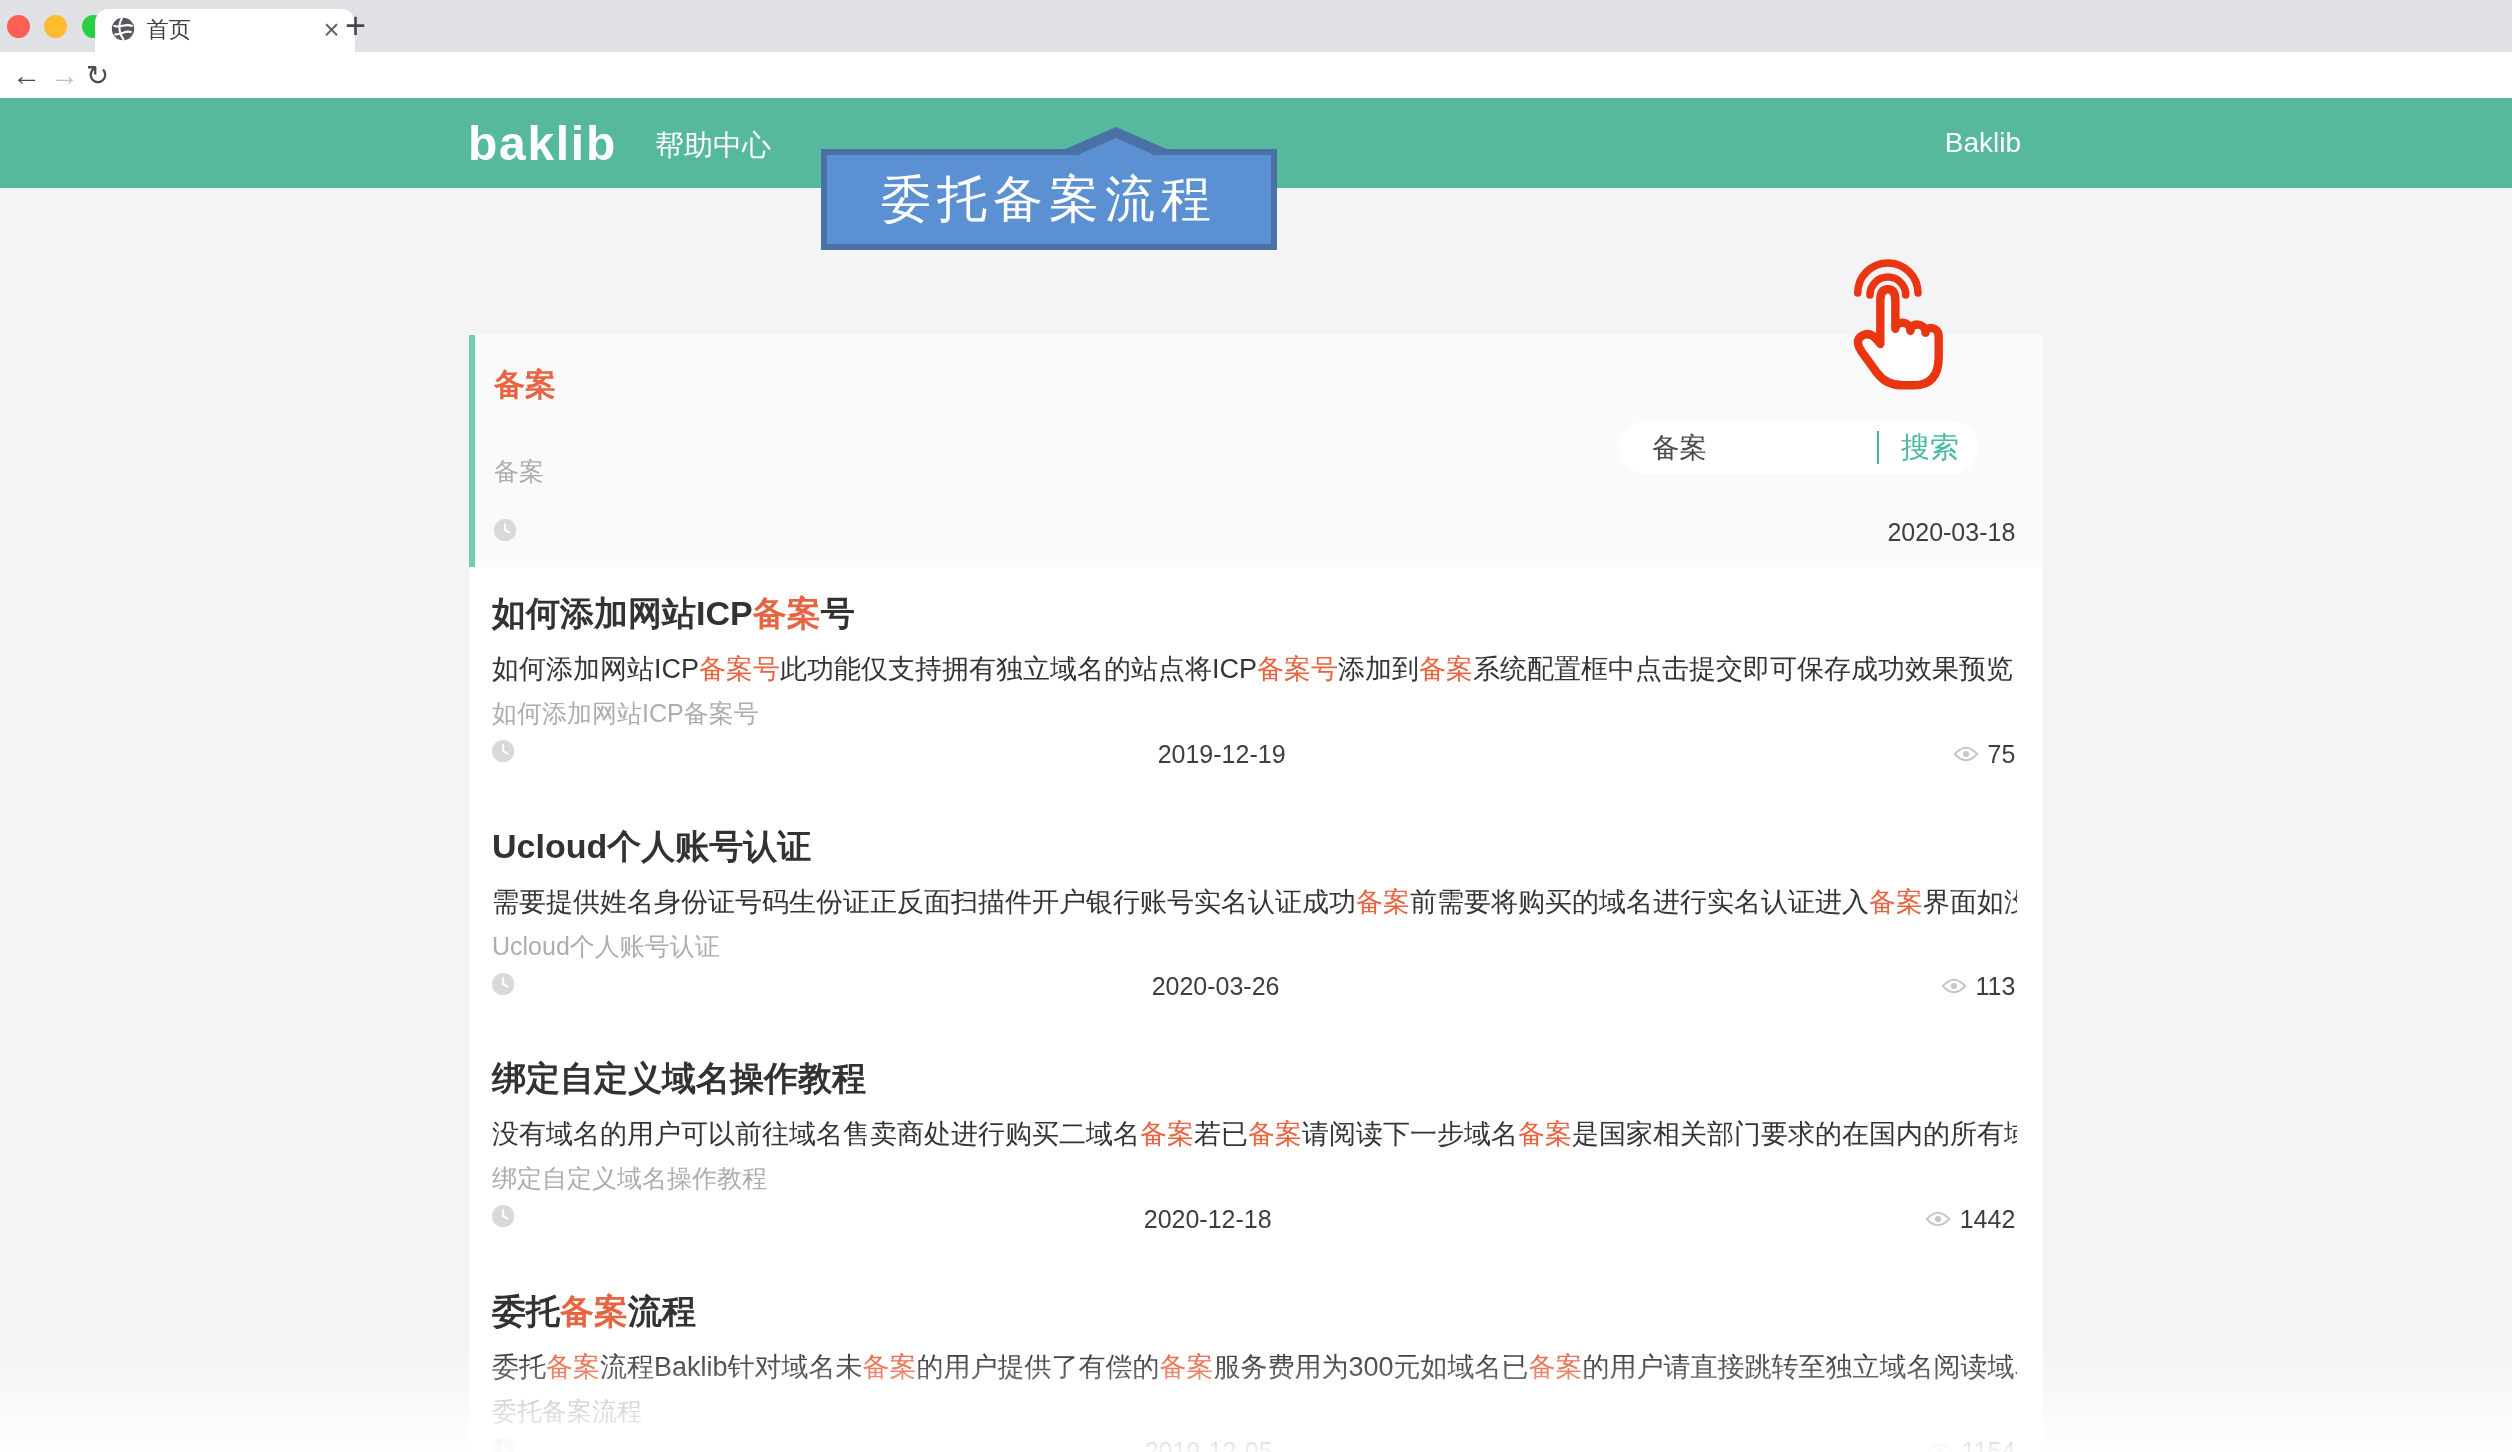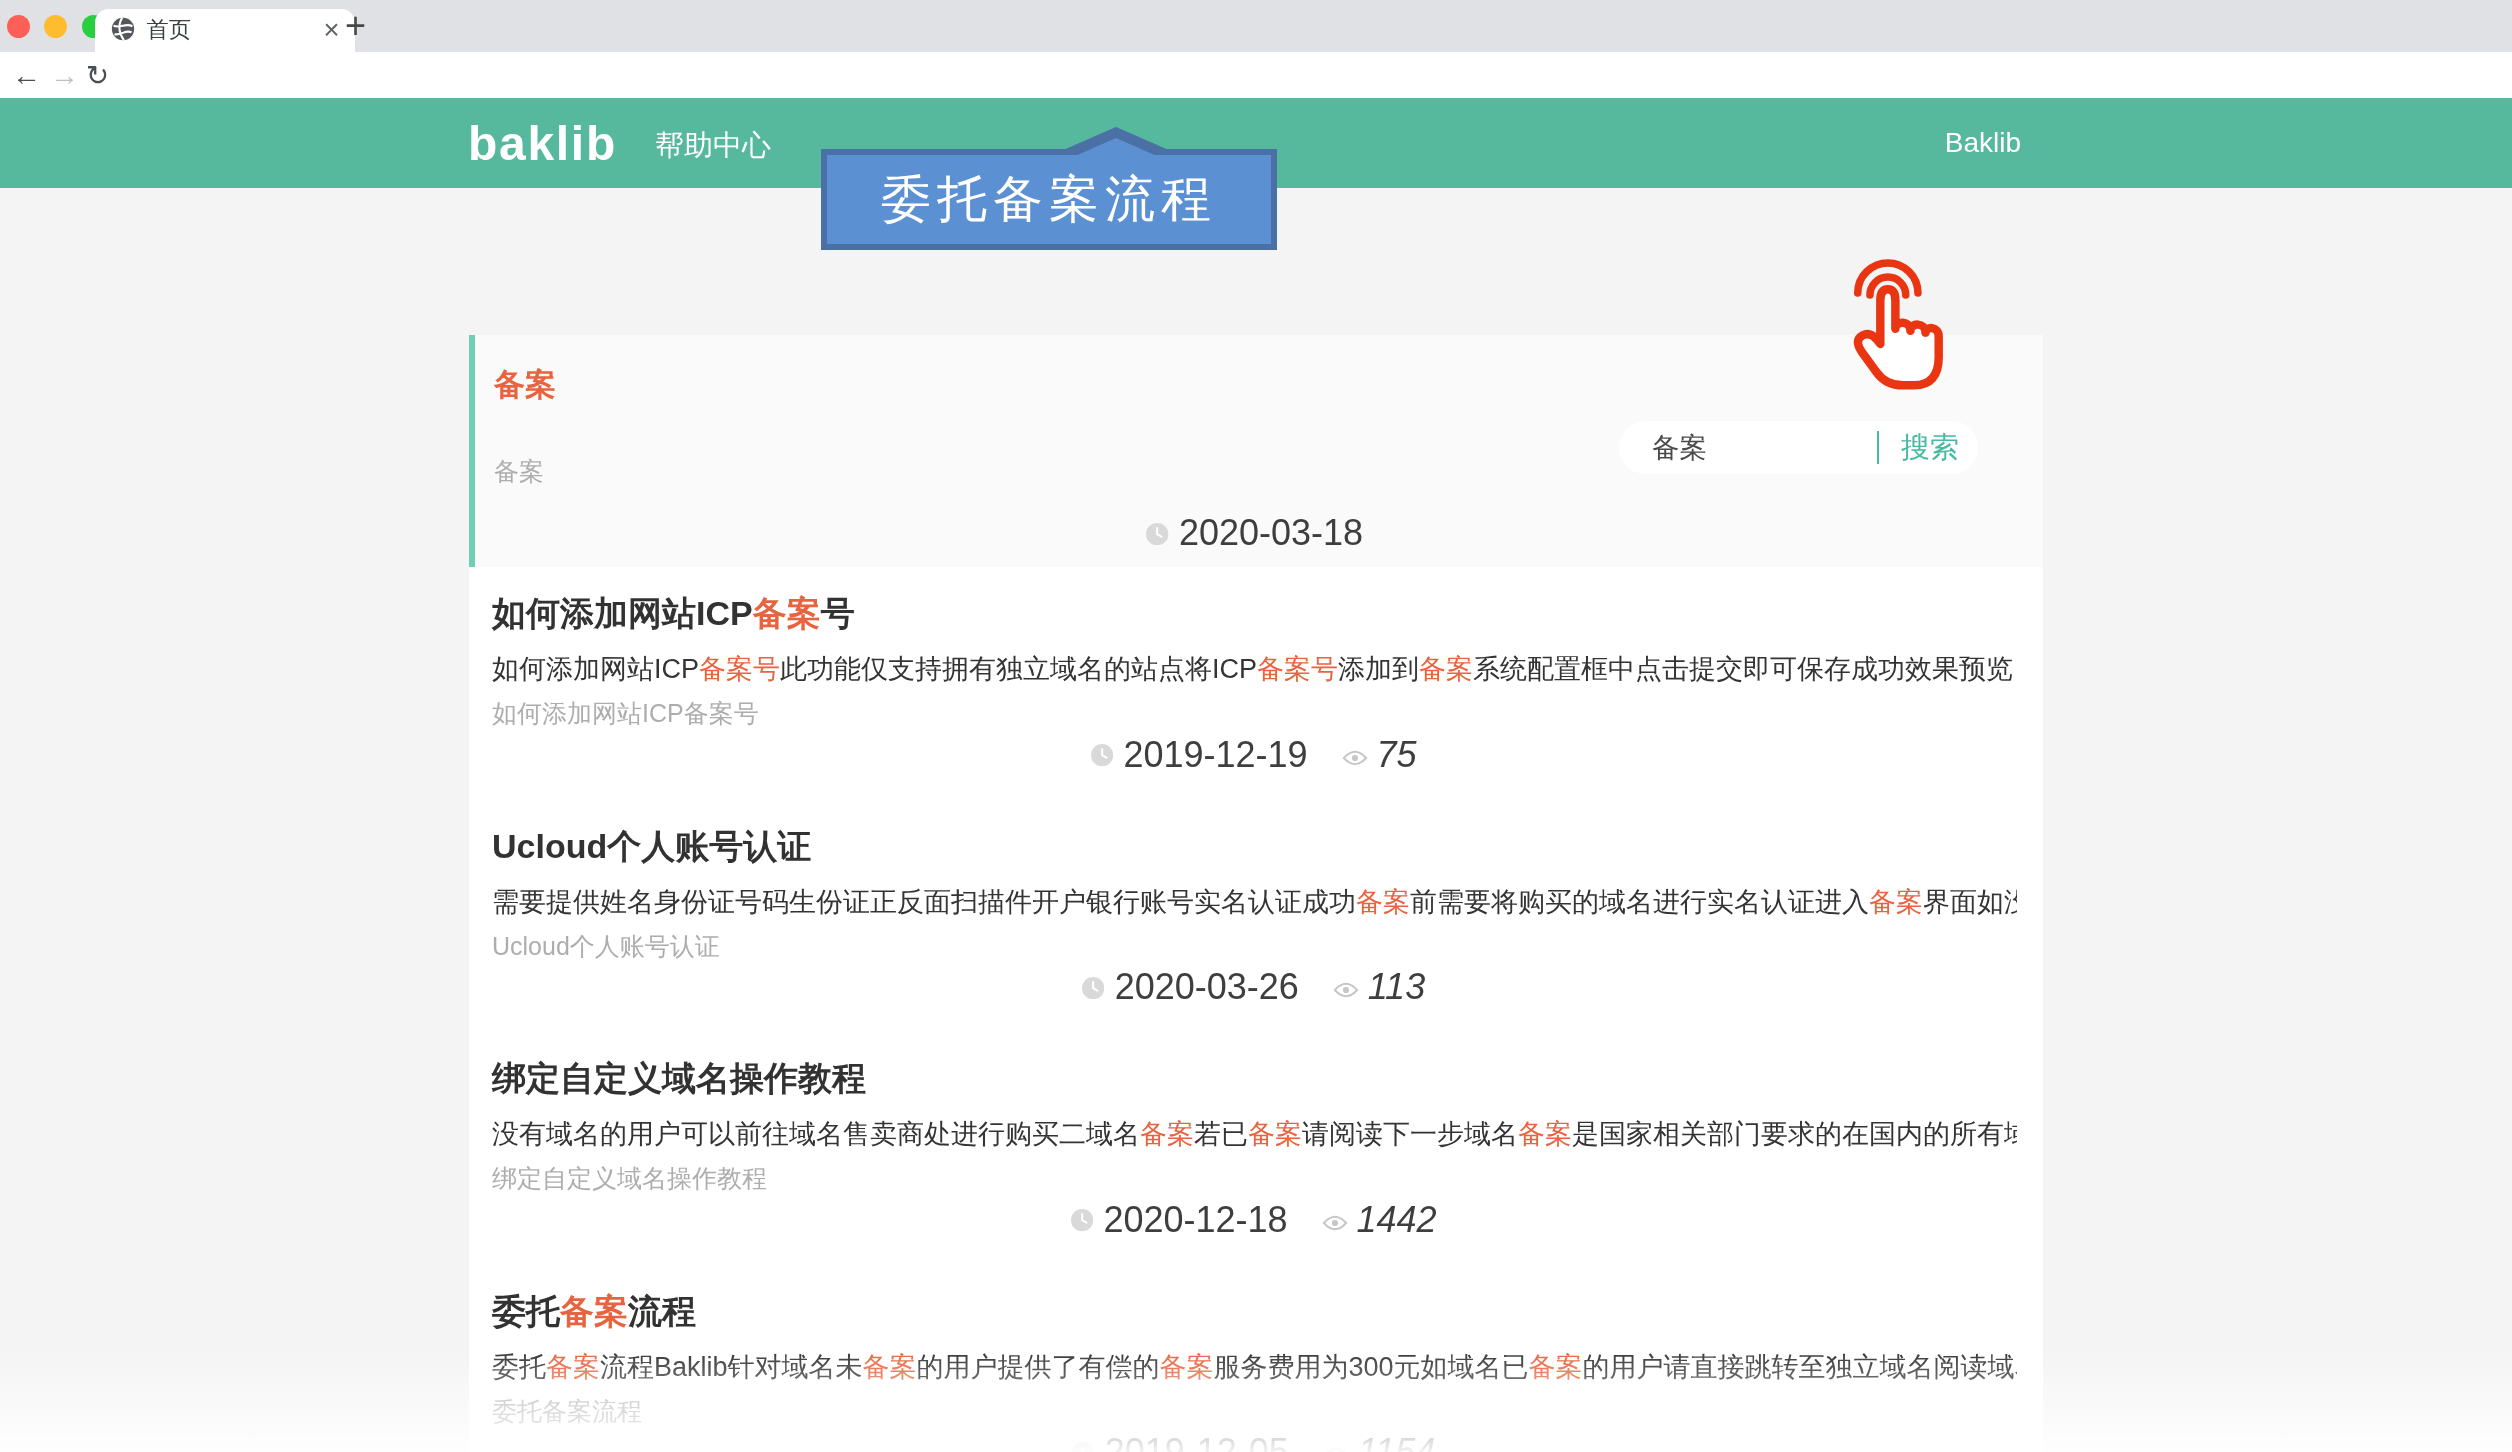--- a/index.html
+++ b/index.html
@@ -74,23 +74,23 @@
                      padding:31px 26px 22.3px 19px; height:232px; }
   .result.featured .r-title { font-size:31px; line-height:38px; }
   .result.featured .r-footer { margin-top:52px; }
   .result.featured .r-meta { margin-top:29px; }
   .white-list { background:#fff; padding-bottom:69px; }
   .white-list .result { padding:26px 26px 29px 23px; }
   .r-title { font-size:34px; line-height:41px; font-weight:700; color:#323232; }
   .r-desc { margin-top:19px; font-size:27px; line-height:33px; color:#343434;
             white-space:nowrap; overflow:hidden; }
   .r-footer { margin-top:12px; font-size:25px; line-height:31px; color:#adadad; }
-  .r-meta { margin-top:8.6px; display:flex; justify-content:center; align-items:center;
-            gap:10.3px; font-size:36px; color:#3e3e3e; padding-right:1.7px; line-height:33px; }
-  .r-views-group { display:flex; align-items:center; gap:8.6px; margin-left:24px;font-style:italic; }
+  .r-meta { margin-top:8.6px; display:flex; justify-content:space-between; align-items:center;
+            gap:10.3px; font-size:25px; color:#3e3e3e; padding-right:1.7px; line-height:33px; }
+  .r-views-group { display:flex; align-items:center; gap:8.6px; margin-left:24px; }
   .hl { color:var(--orange,#e8633f); }
   .bottom-fade { position:absolute; left:0; right:0; bottom:0; height:103px; z-index:60; pointer-events:none;
                  background:linear-gradient(rgba(255,255,255,0), rgba(255,255,255,0.93)); }
 </style>
 </head>
 <body>
 
 <div class="tabstrip">
   <div class="lights">
     <span class="light red"></span>

